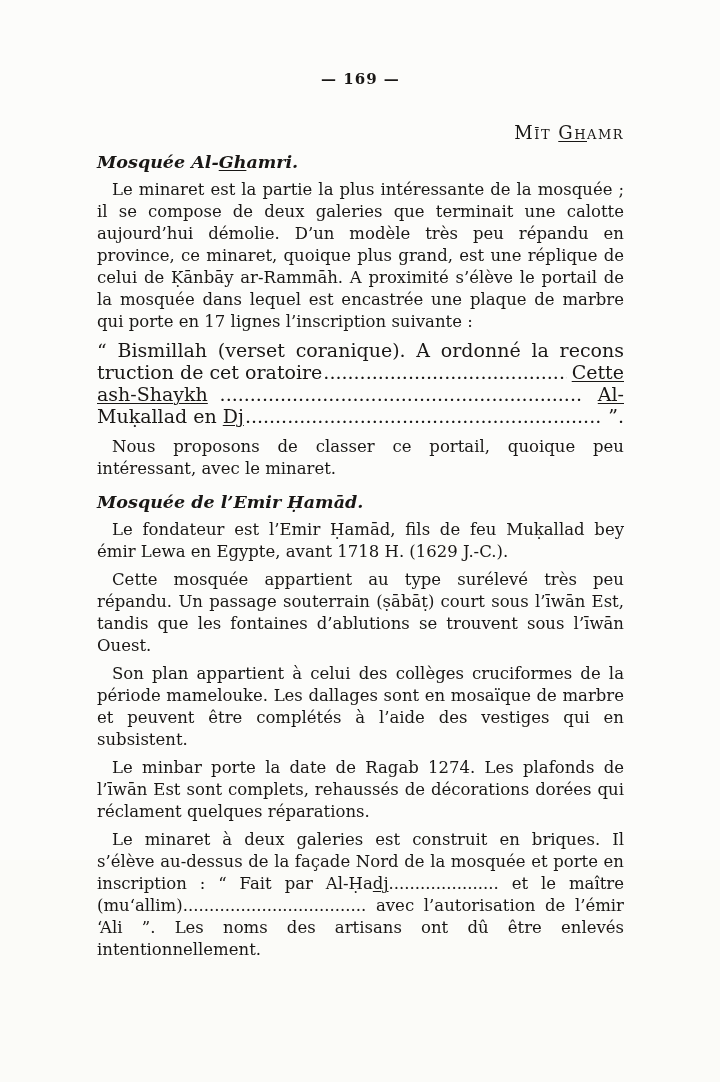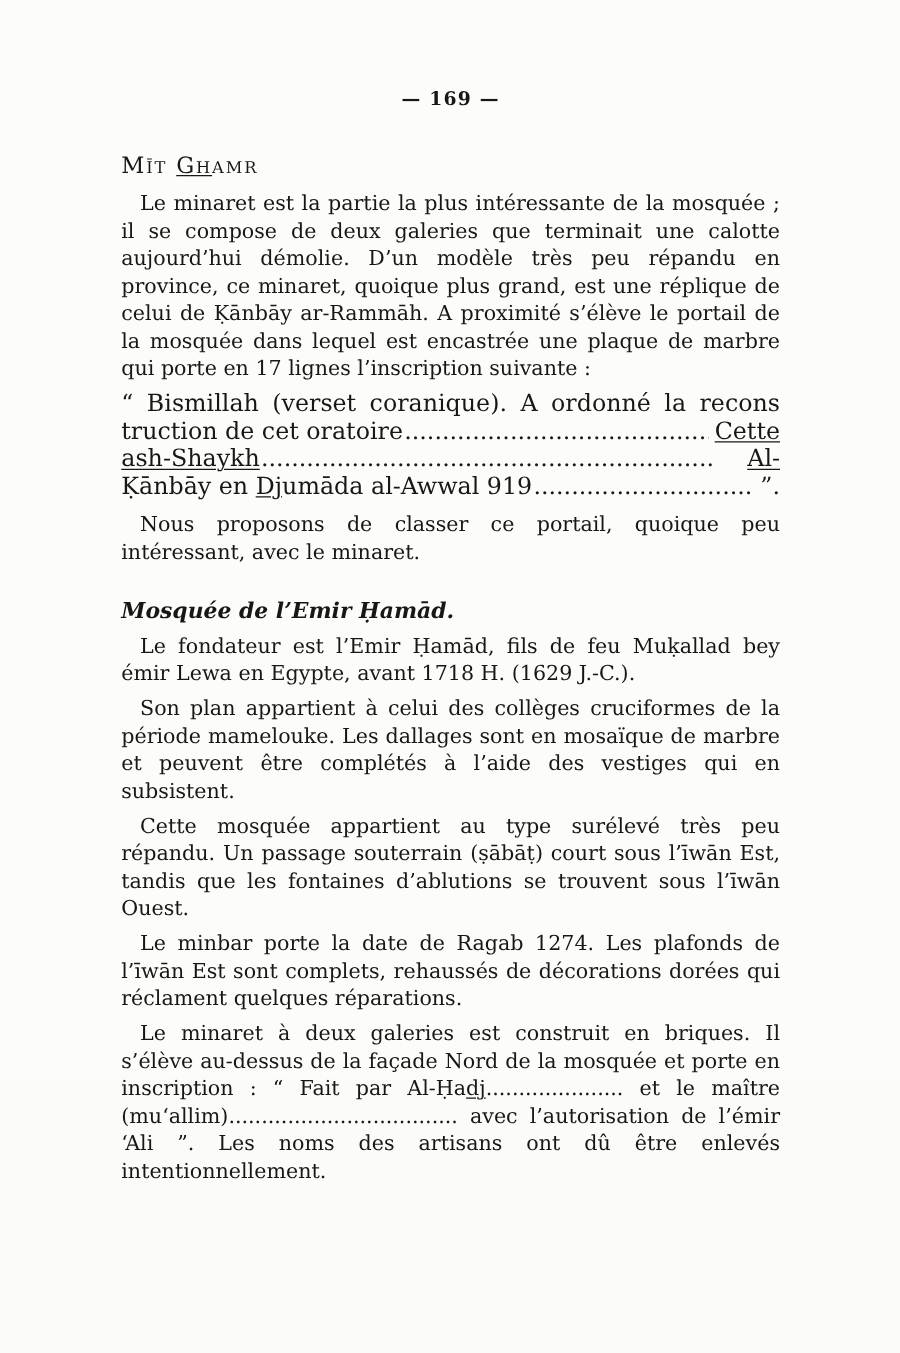--- a/index.html
+++ b/index.html
@@ -19,53 +19,54 @@
     background: #fcfcfa;
   }
   .page-number {
     text-align: center;
     font-size: 15px;
     letter-spacing: 1px;
     font-weight: bold;
     margin: 0 0 34px 0;
   }
   .heading {
-    text-align: left;
+    text-align: right;
     font-size: 18px;
     font-weight: normal;
     font-variant: small-caps;
     letter-spacing: 1.5px;
     margin: 0 0 9px 0;
   }
   .sec-title {
     font-style: italic;
     font-weight: bold;
     font-size: 17.5px;
     margin: 0 0 7px 0;
   }
-  .sec-title.second { margin-top: 26px; }
+  .sec-title.second { margin-top: 12px; }
   .para {
     font-size: 16.5px;
     line-height: 22px;
     text-align: justify;
     text-indent: 15px;
     margin: 0 0 6px 0;
   }
   .quote { margin: 2px 0 9px 0; }
   .qline {
     font-size: 19px;
     line-height: 22px;
   }
   .qline.justified {
     text-align: justify;
     text-align-last: justify;
   }
   .qline.flexline {
     display: flex;
     white-space: pre;
+    text-align: center;
   }
   .fill {
     flex: 1 1 0;
     min-width: 0;
     overflow: hidden;
     white-space: pre;
     margin: 0 5px 0 1px;
   }
   .ul {
     text-decoration: underline;
@@ -78,34 +79,35 @@
 <body>
 
 <div class="page">
 
   <div class="page-number">
     <span>—  169  —</span>
   </div>
 
   <h1 class="heading"><span>Mīt </span><span class="ul">Gh</span><span>amr</span></h1>
 
+  <h2 class="sec-title"><span>Mosquée Al-</span><span class="ul">Gh</span><span>amri.</span></h2>
 
   <p class="para">Le minaret est la partie la plus intéressante de la mosquée ; il se compose de deux galeries que terminait une calotte aujourd’hui démolie. D’un modèle très peu répandu en province, ce minaret, quoique plus grand, est une réplique de celui de Ḳānbāy ar-Rammāh. A proximité s’élève le portail de la mosquée dans lequel est encastrée une plaque de marbre qui porte en 17 lignes l’inscription suivante :</p>
 
   <div class="quote">
     <div class="qline justified"><span>“ Bismillah (verset coranique). A ordonné la recons</span></div>
     <div class="qline flexline"><span>truction de cet oratoire</span><span class="fill">............................................................</span><span class="ul">Cette</span></div>
     <div class="qline flexline"><span class="ul">ash-Shaykh</span><span class="fill">............................................................</span><span class="ul">Al-</span></div>
-    <div class="qline flexline"><span>Ḳānbāy en </span><span class="ul">Dj</span><span>umāda al-Awwal 919</span><span class="fill">............................................................</span><span>”.</span></div>
+    <div class="qline flexline"><span>Muḳallad en </span><span class="ul">Dj</span><span class="fill">............................................................</span><span>”.</span></div>
   </div>
 
   <p class="para">Nous proposons de classer ce portail, quoique peu intéressant, avec le minaret.</p>
 
   <h2 class="sec-title second">Mosquée de l’Emir Ḥamād.</h2>
 
   <p class="para">Le fondateur est l’Emir Ḥamād, fils de feu Muḳallad bey émir Lewa en Egypte, avant 1718 H. (1629 J.-C.).</p>
+  <p class="para">Cette mosquée appartient au type surélevé très peu répandu. Un passage souterrain (ṣābāṭ) court sous l’īwān Est, tandis que les fontaines d’ablutions se trouvent sous l’īwān Ouest.</p>
   <p class="para">Son plan appartient à celui des collèges cruciformes de la période mamelouke. Les dallages sont en mosaïque de marbre et peuvent être complétés à l’aide des vestiges qui en subsistent.</p>
-  <p class="para">Cette mosquée appartient au type surélevé très peu répandu. Un passage souterrain (ṣābāṭ) court sous l’īwān Est, tandis que les fontaines d’ablutions se trouvent sous l’īwān Ouest.</p>
   <p class="para">Le minbar porte la date de Ragab 1274. Les plafonds de l’īwān Est sont complets, rehaussés de décorations dorées qui réclament quelques réparations.</p>
 
   <p class="para"><span>Le minaret à deux galeries est construit en briques. Il s’élève au-dessus de la façade Nord de la mosquée et porte en inscription : “ Fait par Al-Ḥa</span><span class="ul">dj</span><span class="dots-inline">.....................</span><span> et le maître (mu‘allim)</span><span class="dots-inline">...................................</span><span> avec l’autorisation de l’émir ‘Ali ”. Les noms des artisans ont dû être enlevés intentionnellement.</span></p>
 
 </div>
 
 </body></html>

